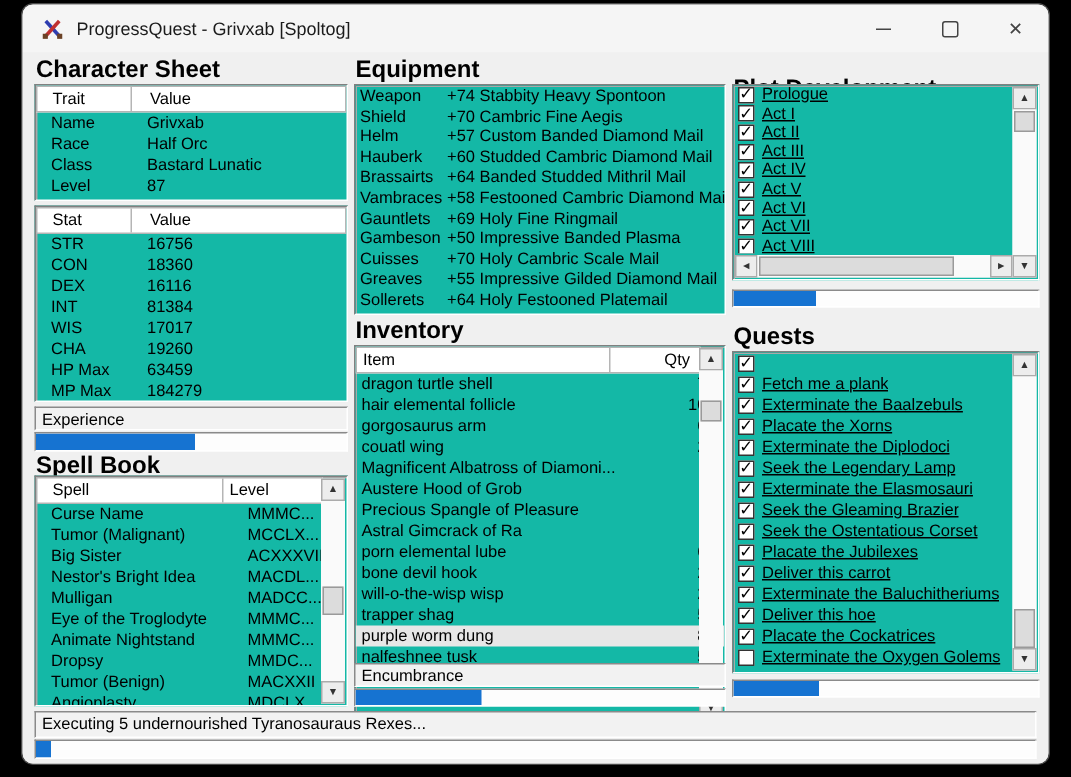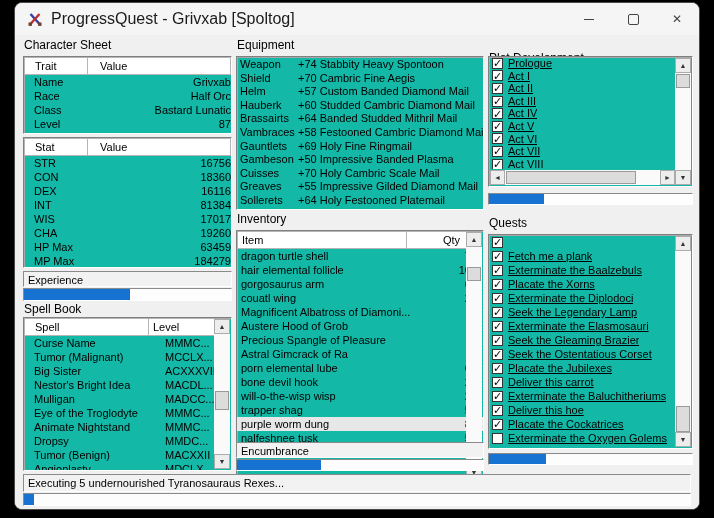--- a/index.html
+++ b/index.html
@@ -2,33 +2,33 @@
 <html style="--accent: #1673d1;"><head>
 <meta charset="utf-8">
 <style>
   html,body{margin:0;padding:0;width:714px;height:518px;background:#000;overflow:hidden;
     font-family:"Liberation Sans","DejaVu Sans",sans-serif;font-size:11px;color:#000;}
   .window{position:absolute;left:14px;top:2px;width:686px;height:508px;background:#f0f0f0;
     border:1px solid #4a4a4a;border-radius:8px;overflow:hidden;box-sizing:border-box;}
   
   .titlebar{height:32px;background:#f5f5f5;display:flex;align-items:center;}
   .app-icon{width:16px;height:16px;margin:0 8px 0 12px;flex:0 0 auto;}
-  .title{font-size:16px;color:#1b1b1b;white-space:nowrap;}
+  .title{font-size:12px;color:#1b1b1b;white-space:nowrap;}
   .controls{margin-left:auto;display:flex;height:100%;}
   .ctrl{width:44px;height:100%;display:flex;align-items:center;justify-content:center;color:#444;font-size:11px;}
   .minbar{display:inline-block;width:10px;border-top:1px solid #444;}
   .maxbox{display:inline-block;width:9px;height:9px;border:1px solid #444;border-radius:2px;}
   .xglyph{font-size:12px;color:#444;}
   
   .content{position:relative;height:476px;background:#f0f0f0;}
   .col{position:absolute;top:0;bottom:0;}
   #col1{left:8px;width:209px;}
   #col2{left:221px;width:248px;}
   #col3{left:473px;width:205px;}
-  .panel-title{position:absolute;left:1px;font-weight:normal;font-size:12px;white-space:nowrap;}
+  .panel-title{position:absolute;left:1px;font-weight:bold;font-size:16px;white-space:nowrap;}
   
   .sunken{position:absolute;left:0;right:0;background:#14b8a6;box-sizing:border-box;
     border-top:1px solid #808080;border-left:1px solid #808080;
     border-bottom:1px solid #fff;border-right:1px solid #fff;
     box-shadow:inset 1px 1px 0 #a9a9a9;overflow:hidden;}
   .label-box{position:absolute;left:0;right:0;box-sizing:border-box;background:#f2f2f2;
     border-top:1px solid #8a8a8a;border-left:1px solid #8a8a8a;
     border-bottom:1px solid #fff;border-right:1px solid #fff;
     padding:2px 0 0 4px;overflow:hidden;}
   .pbar{position:absolute;left:0;right:0;box-sizing:border-box;background:#fdfdfd;
@@ -41,21 +41,21 @@
   .has-vscroll .lv-header{margin-right:16px;}
   .lv-header .cell{box-sizing:border-box;height:100%;padding-top:2px;white-space:nowrap;overflow:hidden;}
   .lv-header .cell + .cell{border-left:1px solid #b5b5b5;}
   .rows{overflow:hidden;}
   .row{display:flex;align-items:center;white-space:nowrap;overflow:hidden;}
   .row.selected{background:#e7e7e7;}
   
   .kv-row,.spell-row,.inv-row{height:14px;line-height:14px;}
   .equip-row{height:13.6px;line-height:13.6px;}
   .kv-row .c1{width:52px;padding-left:10px;flex:0 0 auto;overflow:hidden;}
-  .kv-row .c2{flex:1;padding-left:12px;overflow:hidden;text-align:right;}
+  .kv-row .c2{flex:1;padding-left:12px;overflow:hidden;}
   .hdr-kv .cell.c1{width:62px;padding-left:10px;flex:0 0 auto;}
   .hdr-kv .cell.c2{flex:1;padding-left:12px;}
   .equip-row .slot{width:58px;padding-left:3px;flex:0 0 auto;overflow:hidden;}
   .equip-row .item{flex:1;overflow:hidden;}
   .spell-row .c1{flex:1;padding-left:10px;overflow:hidden;}
   .spell-row .c2{width:66px;padding-left:2px;flex:0 0 auto;overflow:hidden;}
   .hdr-spell .cell.c1{flex:1;padding-left:10px;}
   .hdr-spell .cell.c2{width:66px;padding-left:4px;flex:0 0 auto;}
   .inv-row .item{flex:1;padding-left:4px;overflow:hidden;}
   .inv-row .qty{width:56px;text-align:right;padding-right:6px;flex:0 0 auto;}

